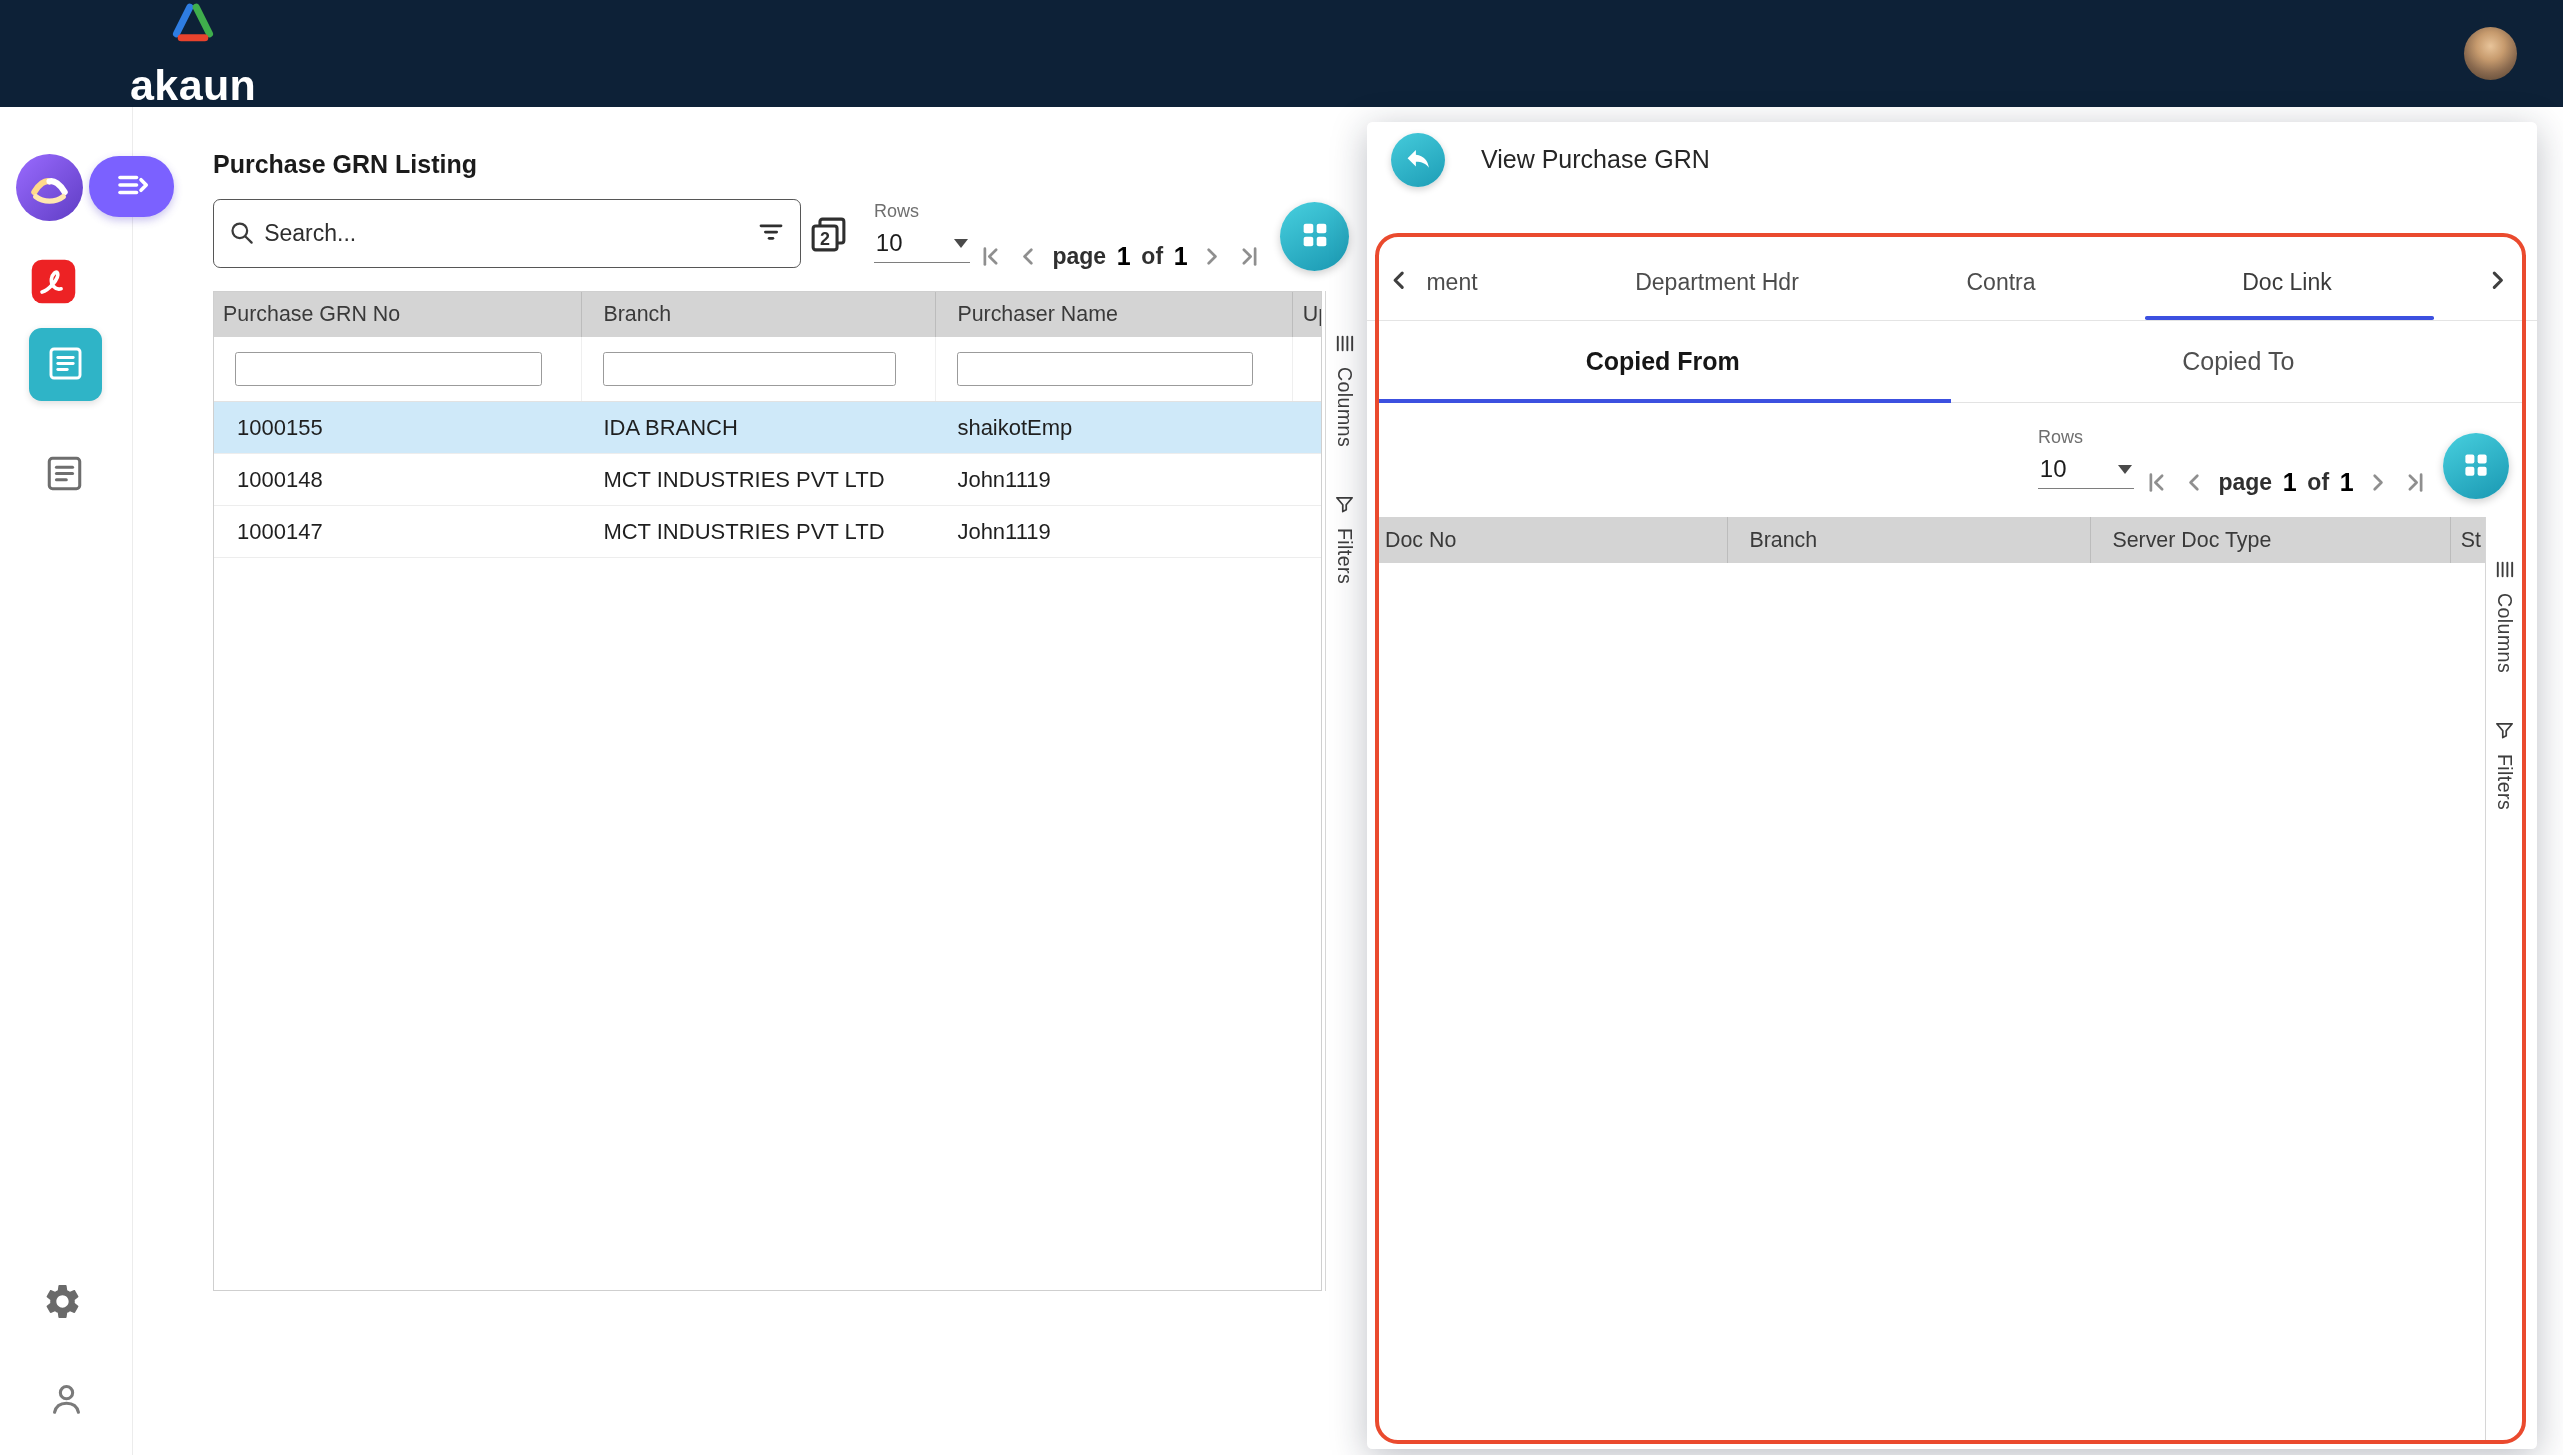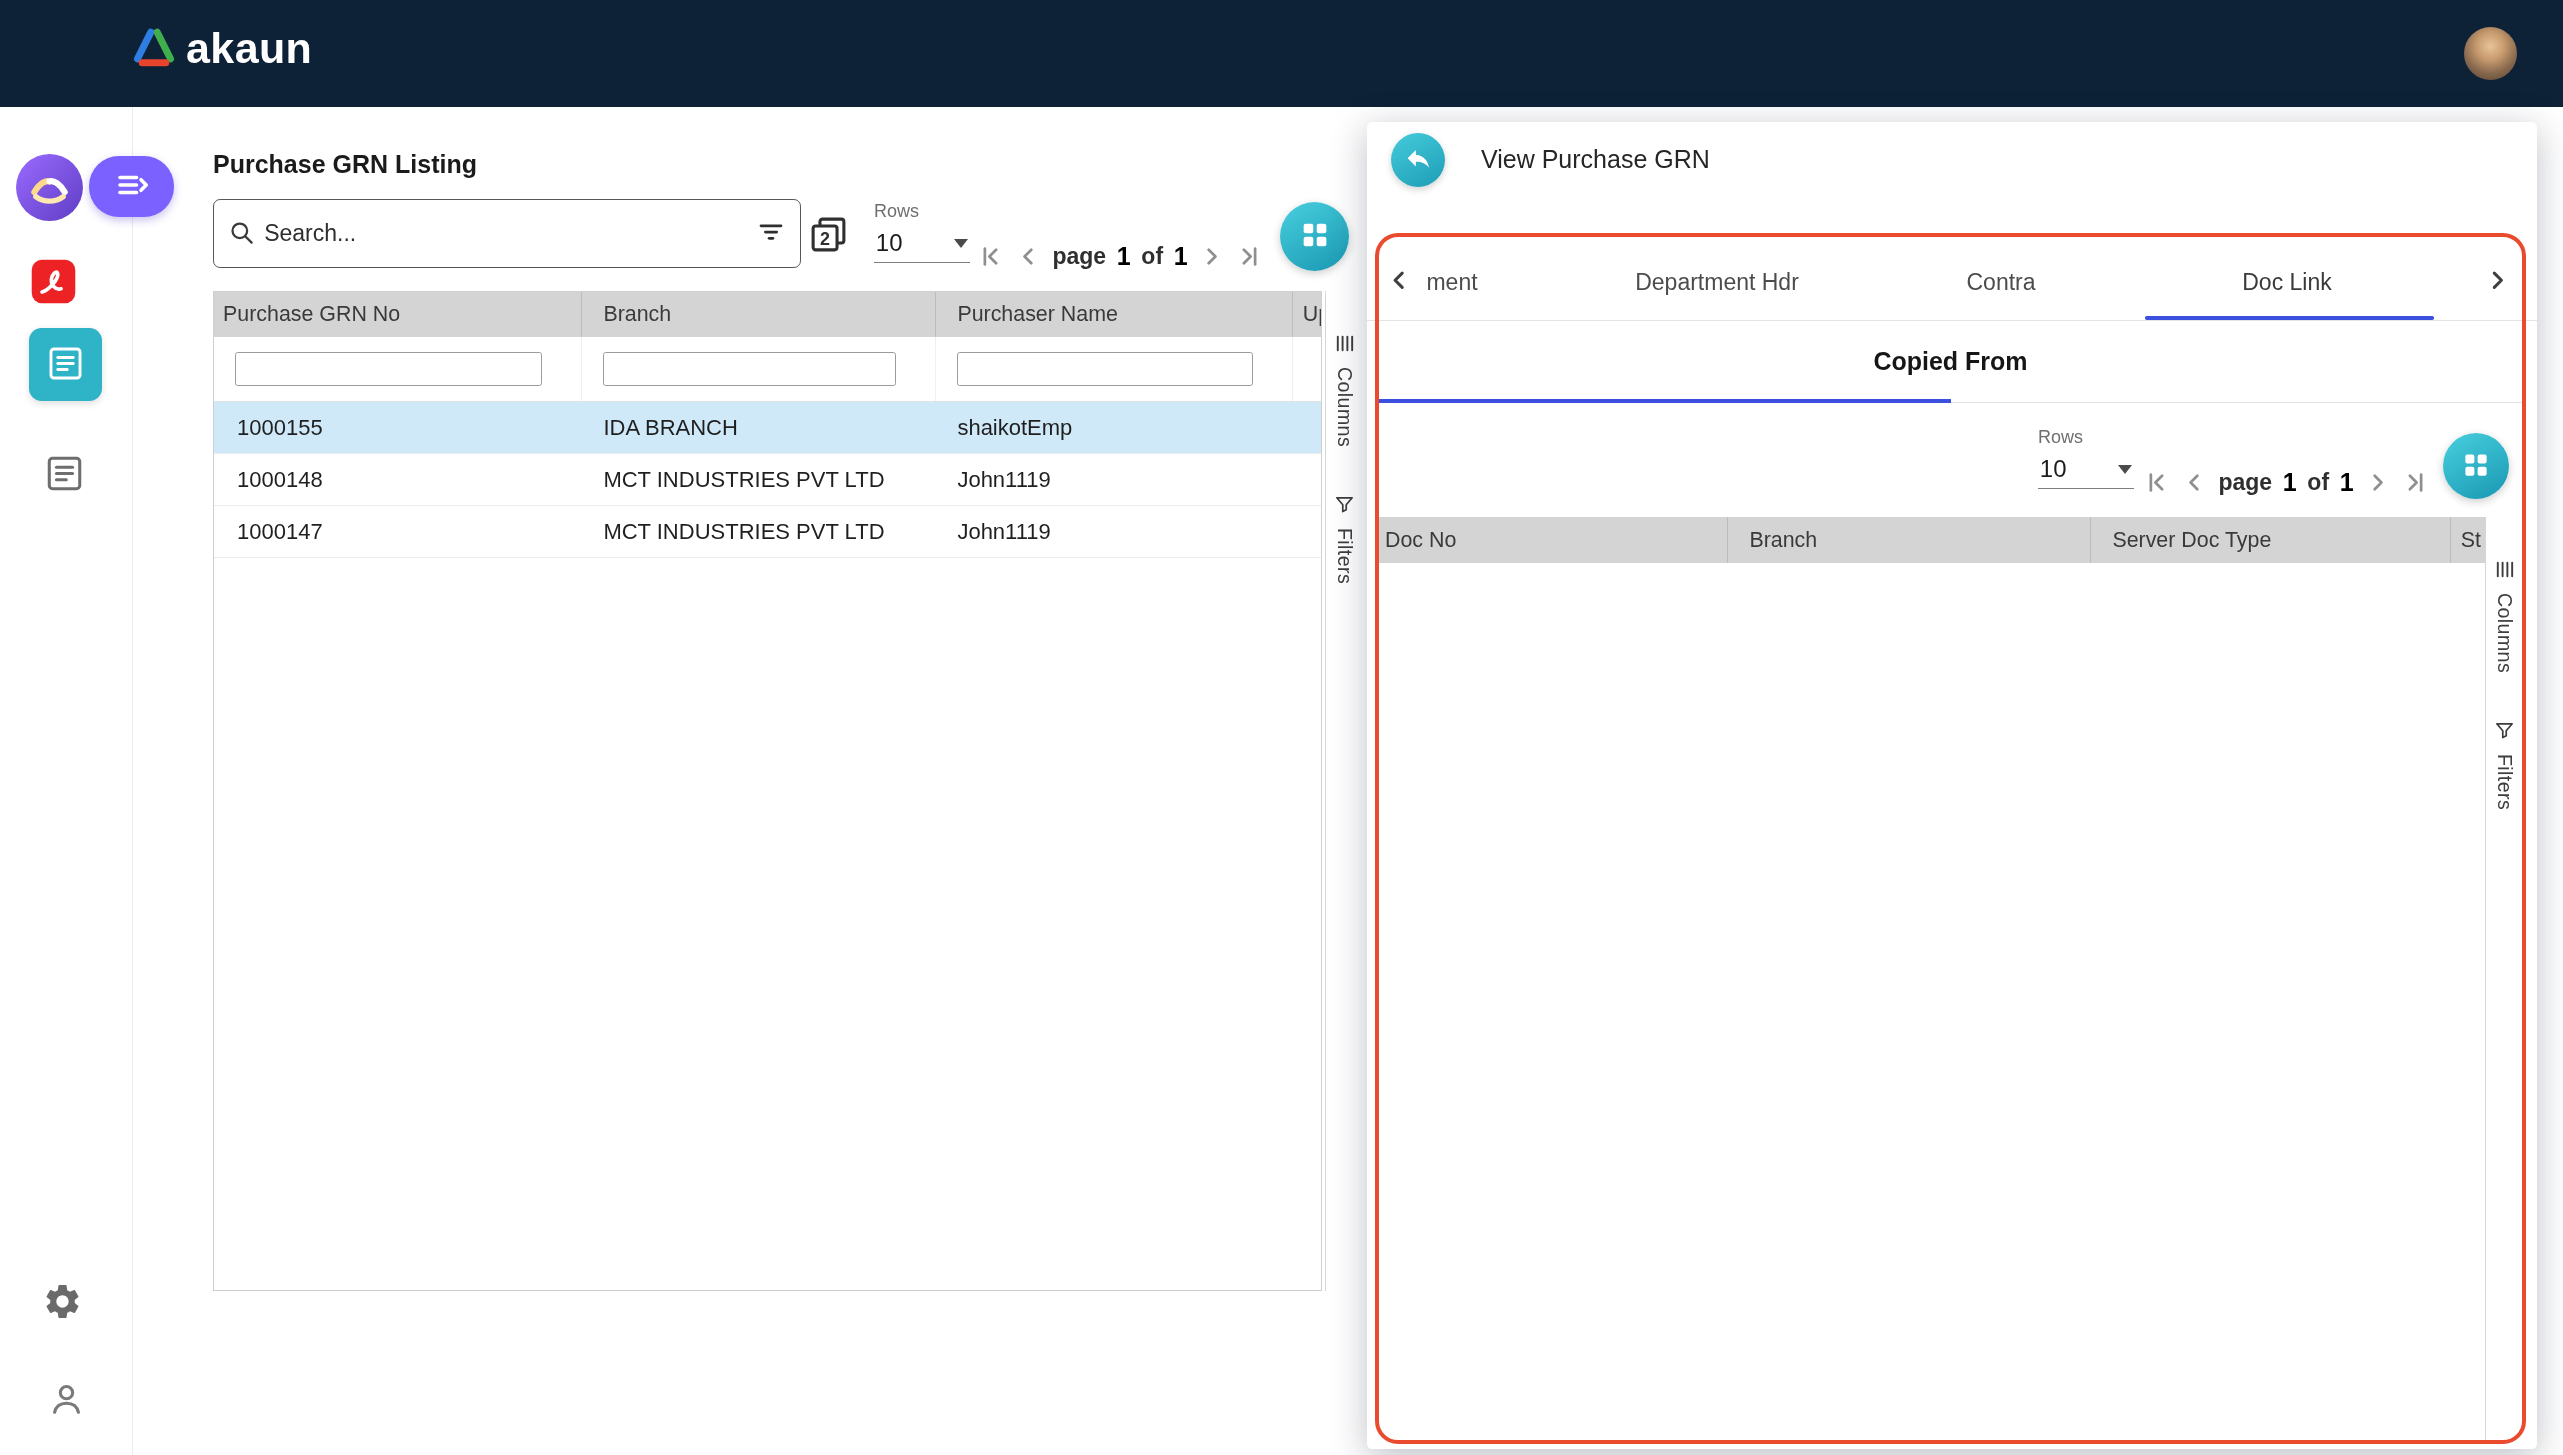--- a/index.html
+++ b/index.html
@@ -8,21 +8,21 @@
     position: relative;
     width: 2563px; height: 1456px;
     overflow: hidden;
     font-family: "Liberation Sans", "DejaVu Sans", sans-serif;
     color: #222;
   }
   .abs { position: absolute; }
 
   
   .navbar { position:absolute; left:0; top:0; width:2563px; height:107px; background:#0d2137; }
-  .brand { position:absolute; left:130px; top:0; height:96px; display:flex; align-items:center; gap:8px; cursor:pointer; }
+  .brand { position:absolute; left:130px; top:0; height:96px; display:flex; align-items:center; gap:14px; cursor:pointer;flex-direction:column; }
   .brand-text { color:#fff; font-size:43px; font-weight:700; letter-spacing:0.4px; }
   .avatar {
     position:absolute; right:46px; top:27px; width:53px; height:53px; border-radius:50%;
     background:
       radial-gradient(circle at 50% 36%, #e8c49a 0%, #c79b6e 32%, #8a6a4f 62%, #4e3d2e 100%);
     cursor:pointer;
   }
 
   
   .sidebar { position:absolute; left:0; top:107px; width:133px; height:1349px; background:#fff; border-right:0.9px solid #ececec; z-index:2; }
@@ -395,20 +395,23 @@
             <path d="M9.5 6l6 6-6 6"></path>
           </svg>
       </span>
     </button>
   </div>
 
   <div class="subtabs-row">
     <button class="subtab subtab-active">
       <span>Copied From</span>
     </button>
+    <button class="subtab">
+      <span>Copied To</span>
+    </button>
     <div class="subtab-underline"></div>
   </div>
 
   <div class="abs rows-widget" style="left:671px; top:305px;">
     <div class="rows-label">Rows</div>
     <div class="rows-select">
       <span>10</span>
       <i class="caret"></i>
     </div>
   </div>

